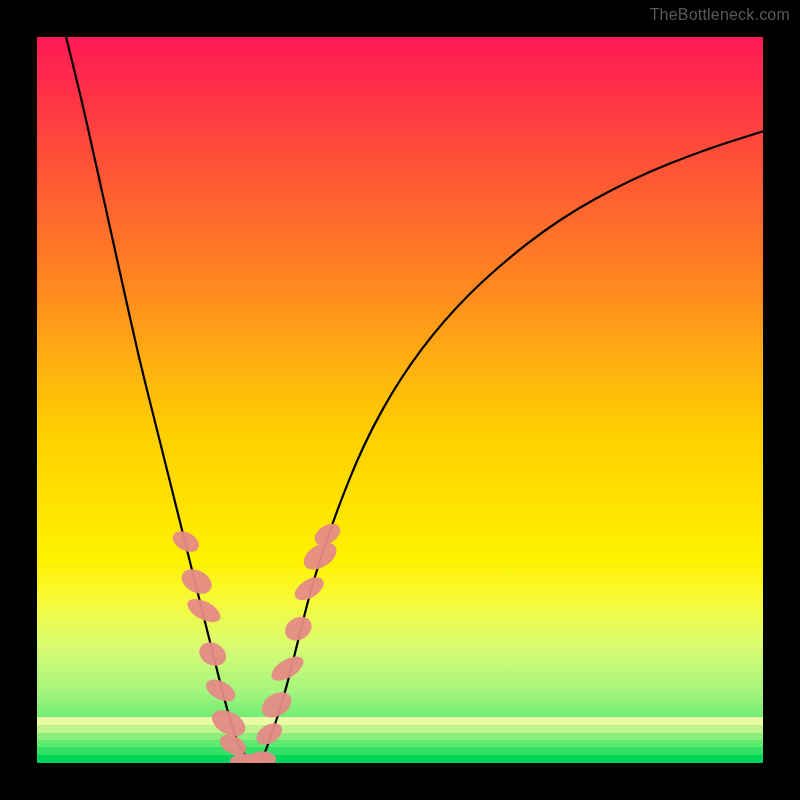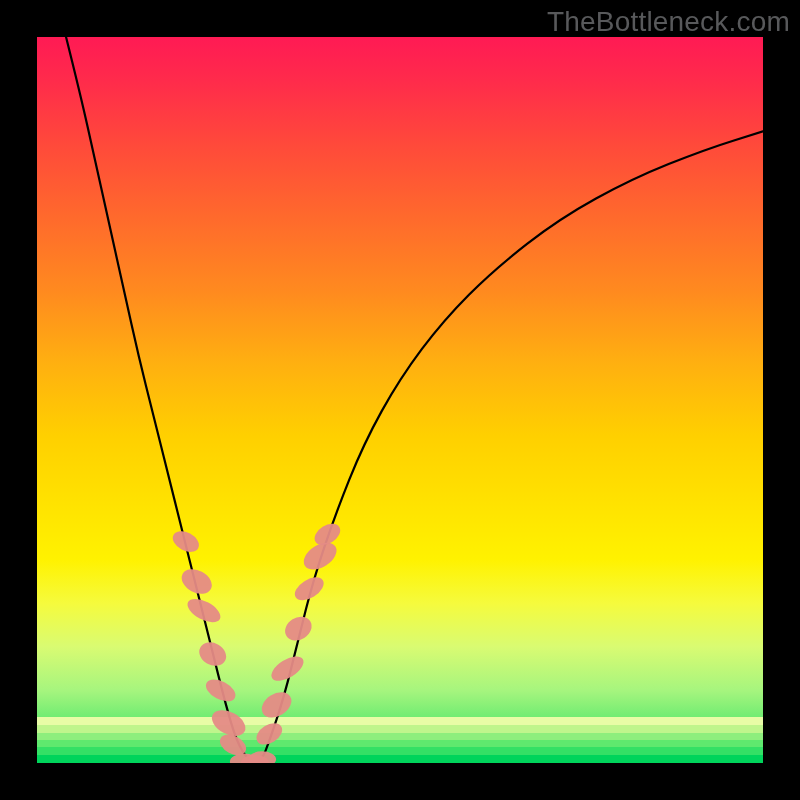--- a/index.html
+++ b/index.html
@@ -14,21 +14,21 @@
     position: relative;
     width: 800px;
     height: 800px;
     background: #000;
   }
   .watermark {
     position: absolute;
     top: 6px;
     right: 10px;
     font-family: Arial, Helvetica, sans-serif;
-    font-size: 28px;
+    font-size: 16px;
     color: #58595b;
     font-weight: 500;
     letter-spacing: 0.2px;
   }
   svg.plot {
     position: absolute;
     left: 0;
     top: 0;
   }
 </style>

